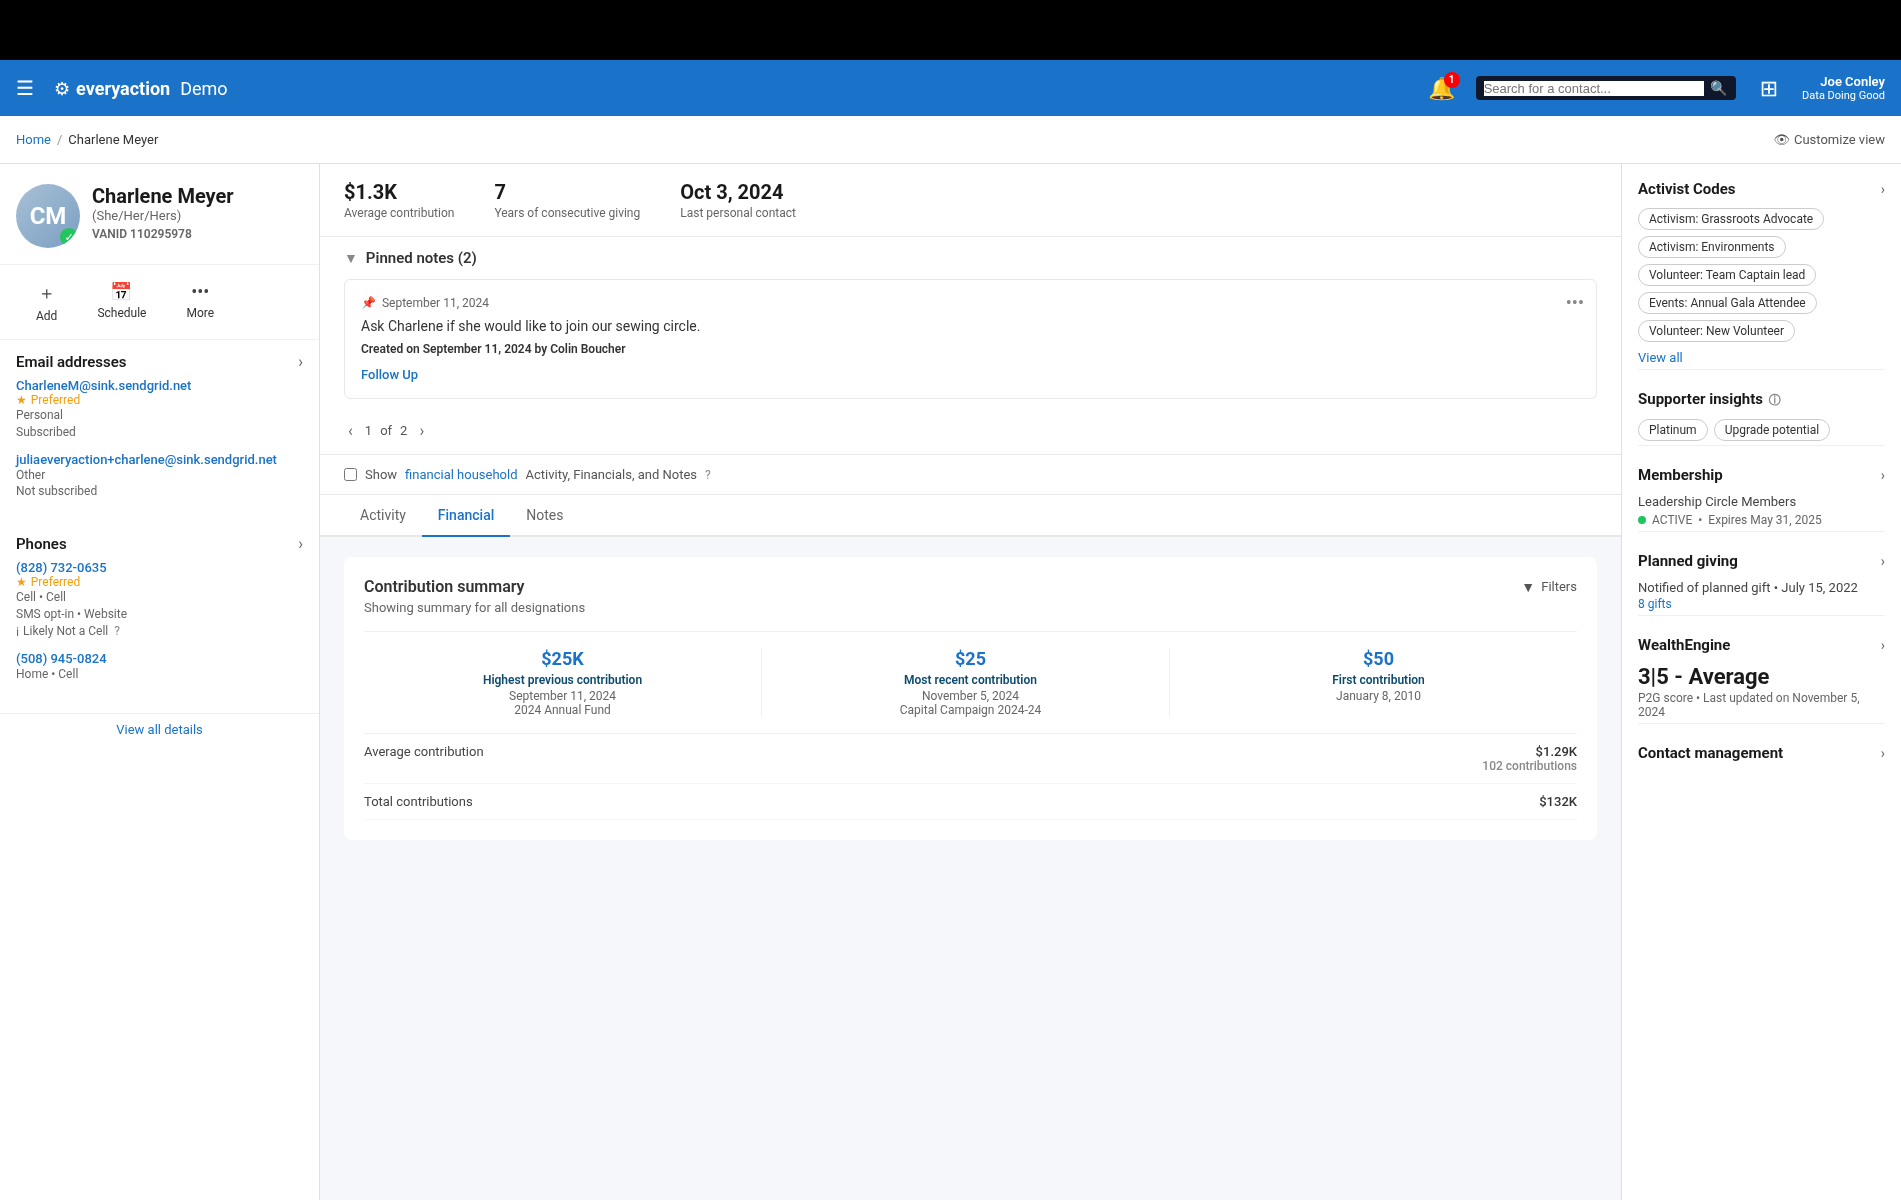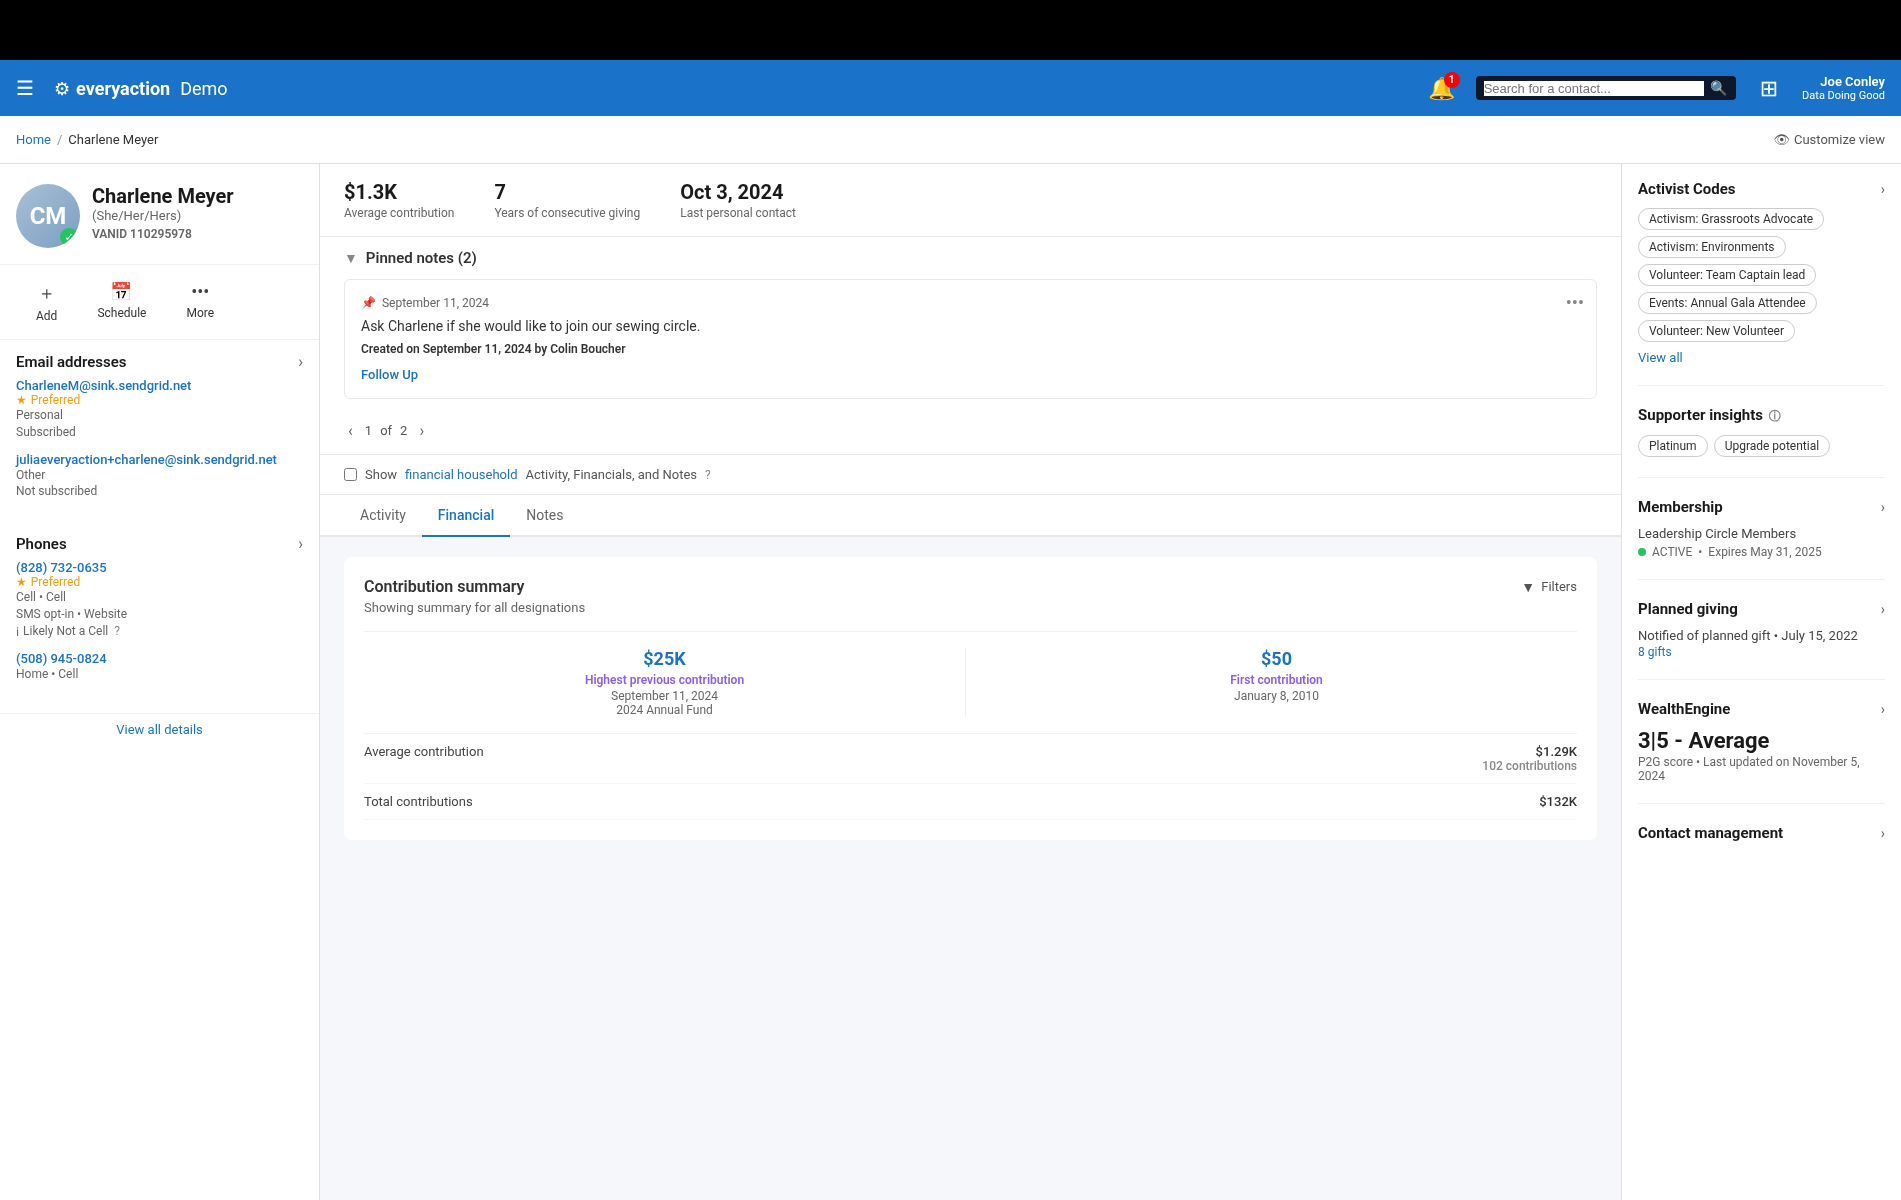--- a/index.html
+++ b/index.html
@@ -219,41 +219,41 @@
     .contribution-summary { background: white; border-radius: 8px; padding: 20px; }
     .cs-header { display: flex; align-items: center; justify-content: space-between; margin-bottom: 4px; }
     .cs-title { font-size: 16px; font-weight: 600; }
     .cs-filters { display: flex; align-items: center; gap: 6px; color: #555; font-size: 13px; cursor: pointer; }
     .cs-filter-icon { font-size: 14px; }
     .cs-subtitle { font-size: 13px; color: #666; margin-bottom: 16px; }
     .cs-metrics { display: flex; gap: 10px; border-top: 1px solid #f0f0f0; padding-top: 16px; }
     .cs-metric { flex: 1; text-align: center; border-right: 1px solid #f0f0f0; padding: 0 16px; }
     .cs-metric:last-child { border-right: none; }
     .cs-metric-value { font-size: 18px; font-weight: 700; color: #1a73c8; }
-    .cs-metric-label { font-size: 12px; font-weight: 600; color: #8b5cf6; margin: 4px 0 2px; }
+    .cs-metric-label { font-size: 12px; font-weight: 600; color: #0c4a6e; margin: 4px 0 2px; }
     .cs-metric-date { font-size: 12px; color: #666; }
     .cs-metric-sub { font-size: 12px; color: #666; }
 
     .cs-rows { margin-top: 16px; border-top: 1px solid #f0f0f0; }
     .cs-row { display: flex; justify-content: space-between; padding: 10px 0; border-bottom: 1px solid #f5f5f5; font-size: 13px; }
     .cs-row-label { color: #444; }
     .cs-row-value { font-weight: 500; color: #333; text-align: right; }
     .cs-row-sub { font-size: 12px; color: #888; }
 
     
     .right-panel {
       width: 280px; min-width: 280px;
       background: white;
       border-left: 1px solid #e0e0e0;
       overflow-y: auto;
       padding: 16px;
     }
 
     
-    .rp-section { margin-bottom: 20px; padding-bottom: 20px; border-bottom: 1px solid #f0f0f0; }
+    .rp-section { margin-bottom: 20px; padding-bottom: 4px; border-bottom: 1px solid #f0f0f0; }
     .rp-section:last-child { border-bottom: none; }
     .rp-section-header { display: flex; align-items: center; justify-content: space-between; margin-bottom: 10px; }
     .rp-section-title { font-size: 15px; font-weight: 700; color: #1a1a1a; }
     .rp-chevron { color: #666; cursor: pointer; }
 
     
     .activist-tags { display: flex; flex-wrap: wrap; gap: 6px; margin-bottom: 8px; }
     .activist-tag {
       border: 1px solid #ccc; border-radius: 14px; padding: 3px 10px;
       font-size: 12px; color: #333; background: white;
@@ -478,20 +478,26 @@
         </div>
         <div class="cs-subtitle">Showing summary for all designations</div>
         <div class="cs-metrics">
           <div class="cs-metric">
             <div class="cs-metric-value">$25K</div>
             <div class="cs-metric-label">Highest previous contribution</div>
             <div class="cs-metric-date">September 11, 2024</div>
             <div class="cs-metric-sub">2024 Annual Fund</div>
           </div>
           <div class="cs-metric">
+            <div class="cs-metric-value">$25</div>
+            <div class="cs-metric-label">Most recent contribution</div>
+            <div class="cs-metric-date">November 5, 2024</div>
+            <div class="cs-metric-sub">Capital Campaign 2024-24</div>
+          </div>
+          <div class="cs-metric">
             <div class="cs-metric-value">$50</div>
             <div class="cs-metric-label">First contribution</div>
             <div class="cs-metric-date">January 8, 2010</div>
           </div>
         </div>
         <div class="cs-rows">
           <div class="cs-row">
             <span class="cs-row-label">Average contribution</span>
             <div class="cs-row-value">
               <div>$1.29K</div>

